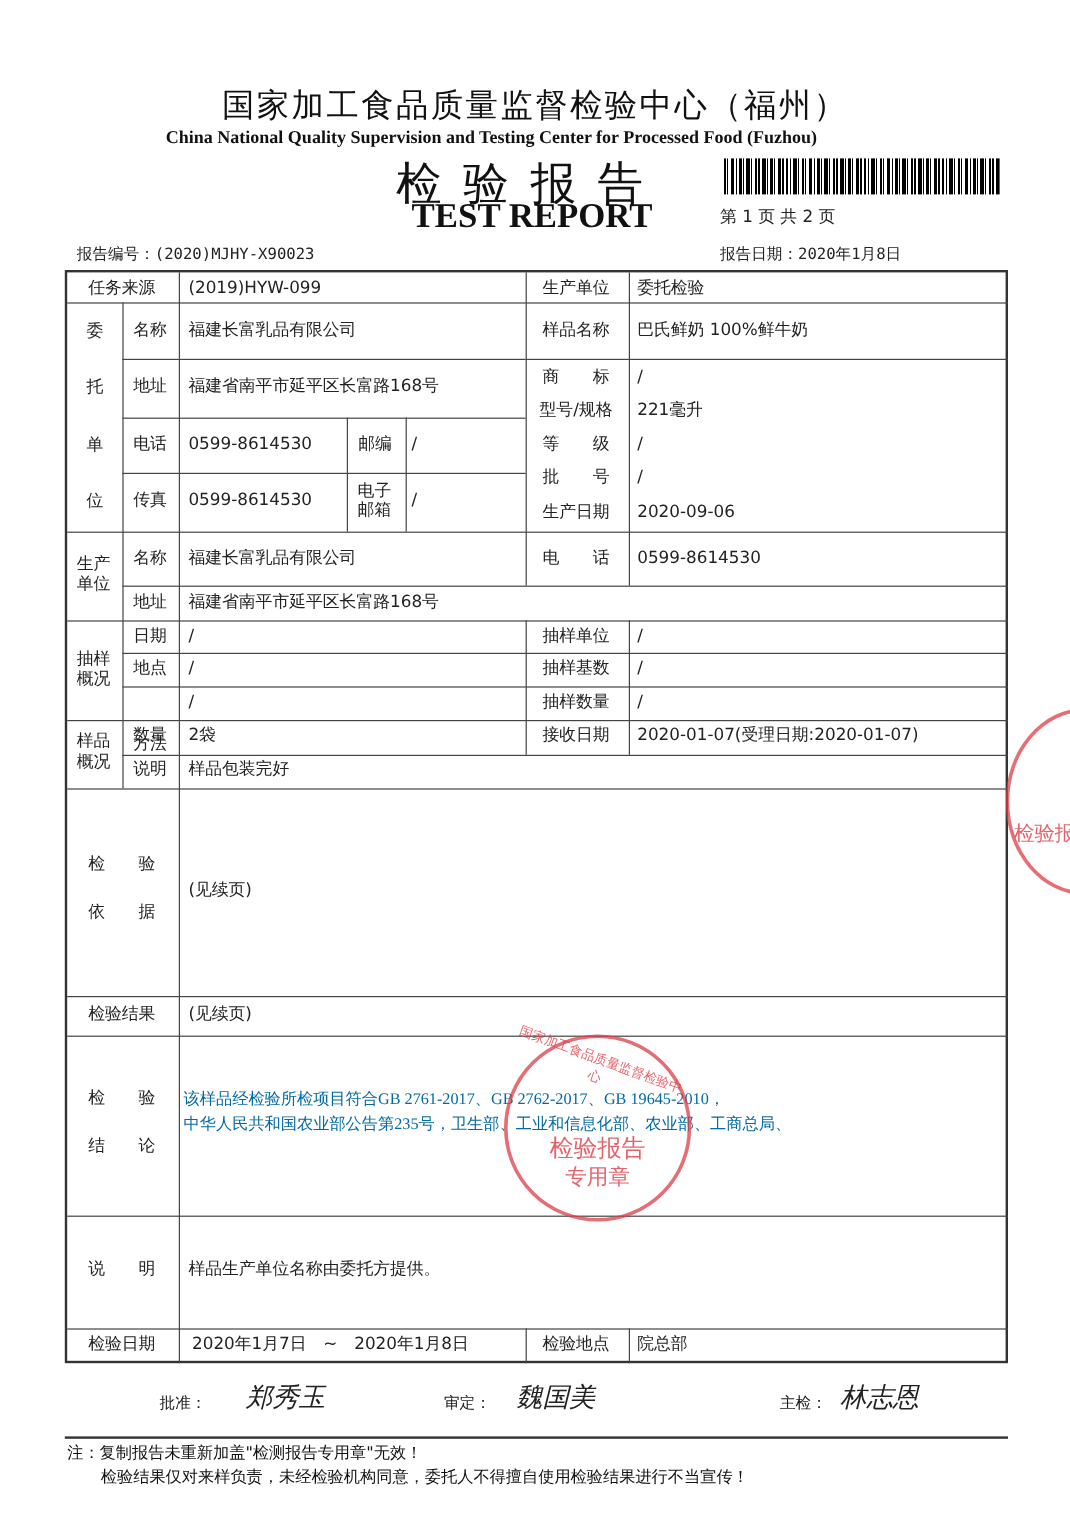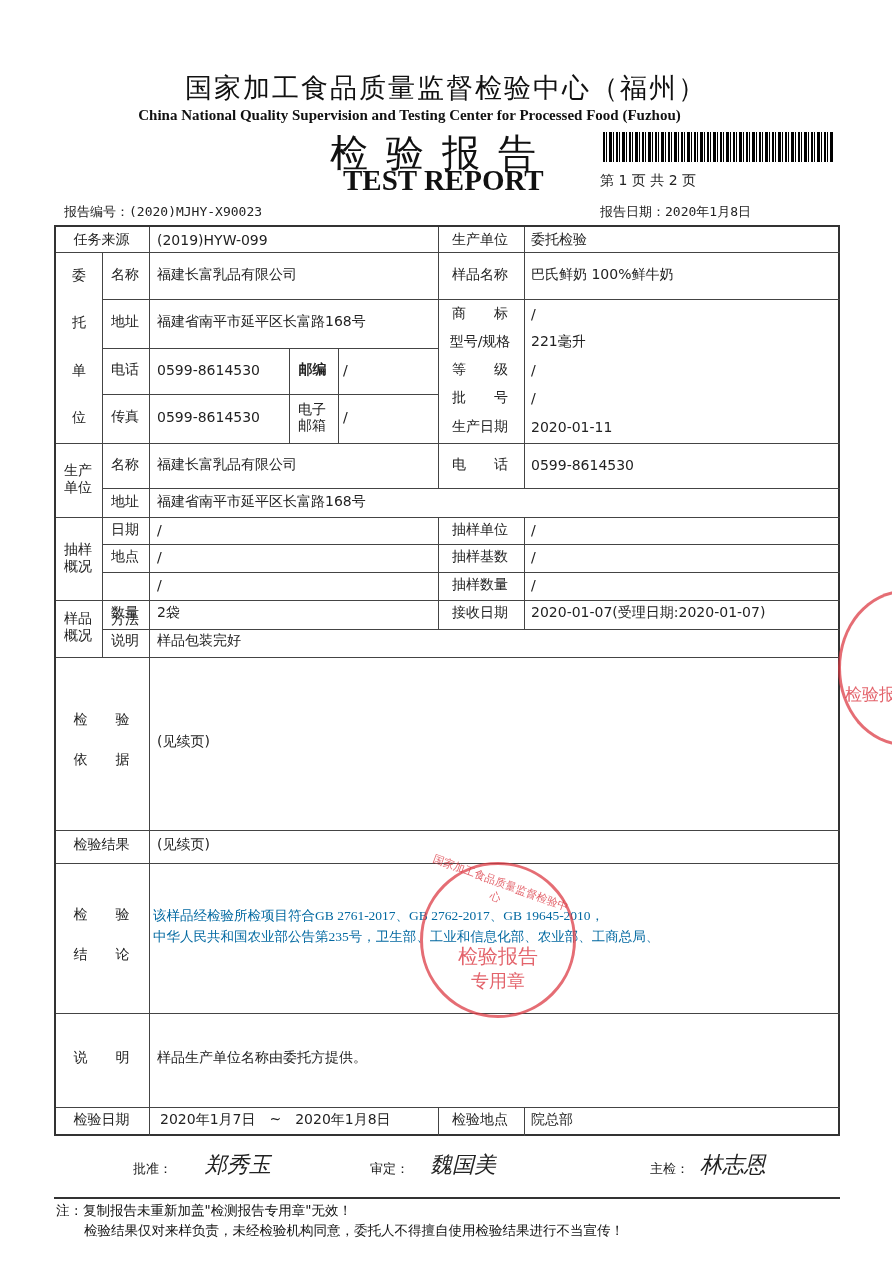--- a/index.html
+++ b/index.html
@@ -77,39 +77,39 @@
   <span>托</span>
   <span>单</span>
   <span>位</span>
 </div>
 <div class="cell lbl" style="left:102px;top:252px;width:46px;height:46px;">名称</div>
 <div class="cell" style="left:157px;top:252px;height:46px;">福建长富乳品有限公司</div>
 <div class="cell lbl" style="left:102px;top:298px;width:46px;height:48px;">地址</div>
 <div class="cell" style="left:157px;top:298px;height:48px;">福建省南平市延平区长富路168号</div>
 <div class="cell lbl" style="left:102px;top:347px;width:46px;height:46px;">电话</div>
 <div class="cell" style="left:157px;top:347px;height:46px;">0599-8614530</div>
-<div class="cell lbl" style="left:288px;top:347px;width:49px;height:46px;font-weight:bold;">邮编</div>
+<div class="cell lbl" style="left:288px;top:347px;width:49px;height:46px;">邮编</div>
 <div class="cell" style="left:343px;top:347px;height:46px;">/</div>
 <div class="cell lbl" style="left:102px;top:393px;width:46px;height:48px;">传真</div>
 <div class="cell" style="left:157px;top:393px;height:48px;">0599-8614530</div>
 <div class="cell lbl" style="left:296px;top:393px;width:32px;height:48px;white-space:normal;line-height:16px;">电子邮箱</div>
 <div class="cell" style="left:343px;top:393px;height:48px;">/</div>
 
 <div class="cell lbl" style="left:437px;top:252px;width:86px;height:46px;">样品名称</div>
 <div class="cell" style="left:531px;top:252px;height:46px;">巴氏鲜奶 100%鲜牛奶</div>
 <div class="cell lbl" style="left:437px;top:300px;width:86px;height:28px;">商　　标</div>
 <div class="cell" style="left:531px;top:300px;height:28px;">/</div>
 <div class="cell lbl" style="left:437px;top:328px;width:86px;height:28px;">型号/规格</div>
 <div class="cell" style="left:531px;top:328px;height:28px;">221毫升</div>
 <div class="cell lbl" style="left:437px;top:356px;width:86px;height:28px;">等　　级</div>
 <div class="cell" style="left:531px;top:356px;height:28px;">/</div>
 <div class="cell lbl" style="left:437px;top:384px;width:86px;height:28px;">批　　号</div>
 <div class="cell" style="left:531px;top:384px;height:28px;">/</div>
 <div class="cell lbl" style="left:437px;top:412px;width:86px;height:30px;">生产日期</div>
-<div class="cell" style="left:531px;top:412px;height:30px;">2020-01-11</div>
+<div class="cell" style="left:531px;top:412px;height:30px;">2020-09-06</div>
 
 <div class="cell lbl" style="left:58px;top:442px;width:40px;height:74px;white-space:normal;line-height:17px;">生产单位</div>
 <div class="cell lbl" style="left:102px;top:442px;width:46px;height:45px;">名称</div>
 <div class="cell" style="left:157px;top:442px;height:45px;">福建长富乳品有限公司</div>
 <div class="cell lbl" style="left:437px;top:442px;width:86px;height:45px;">电　　话</div>
 <div class="cell" style="left:531px;top:442px;height:45px;">0599-8614530</div>
 <div class="cell lbl" style="left:102px;top:487px;width:46px;height:29px;">地址</div>
 <div class="cell" style="left:157px;top:487px;height:29px;">福建省南平市延平区长富路168号</div>
 
 <div class="cell lbl" style="left:58px;top:516px;width:40px;height:83px;white-space:normal;line-height:17px;">抽样概况</div>

